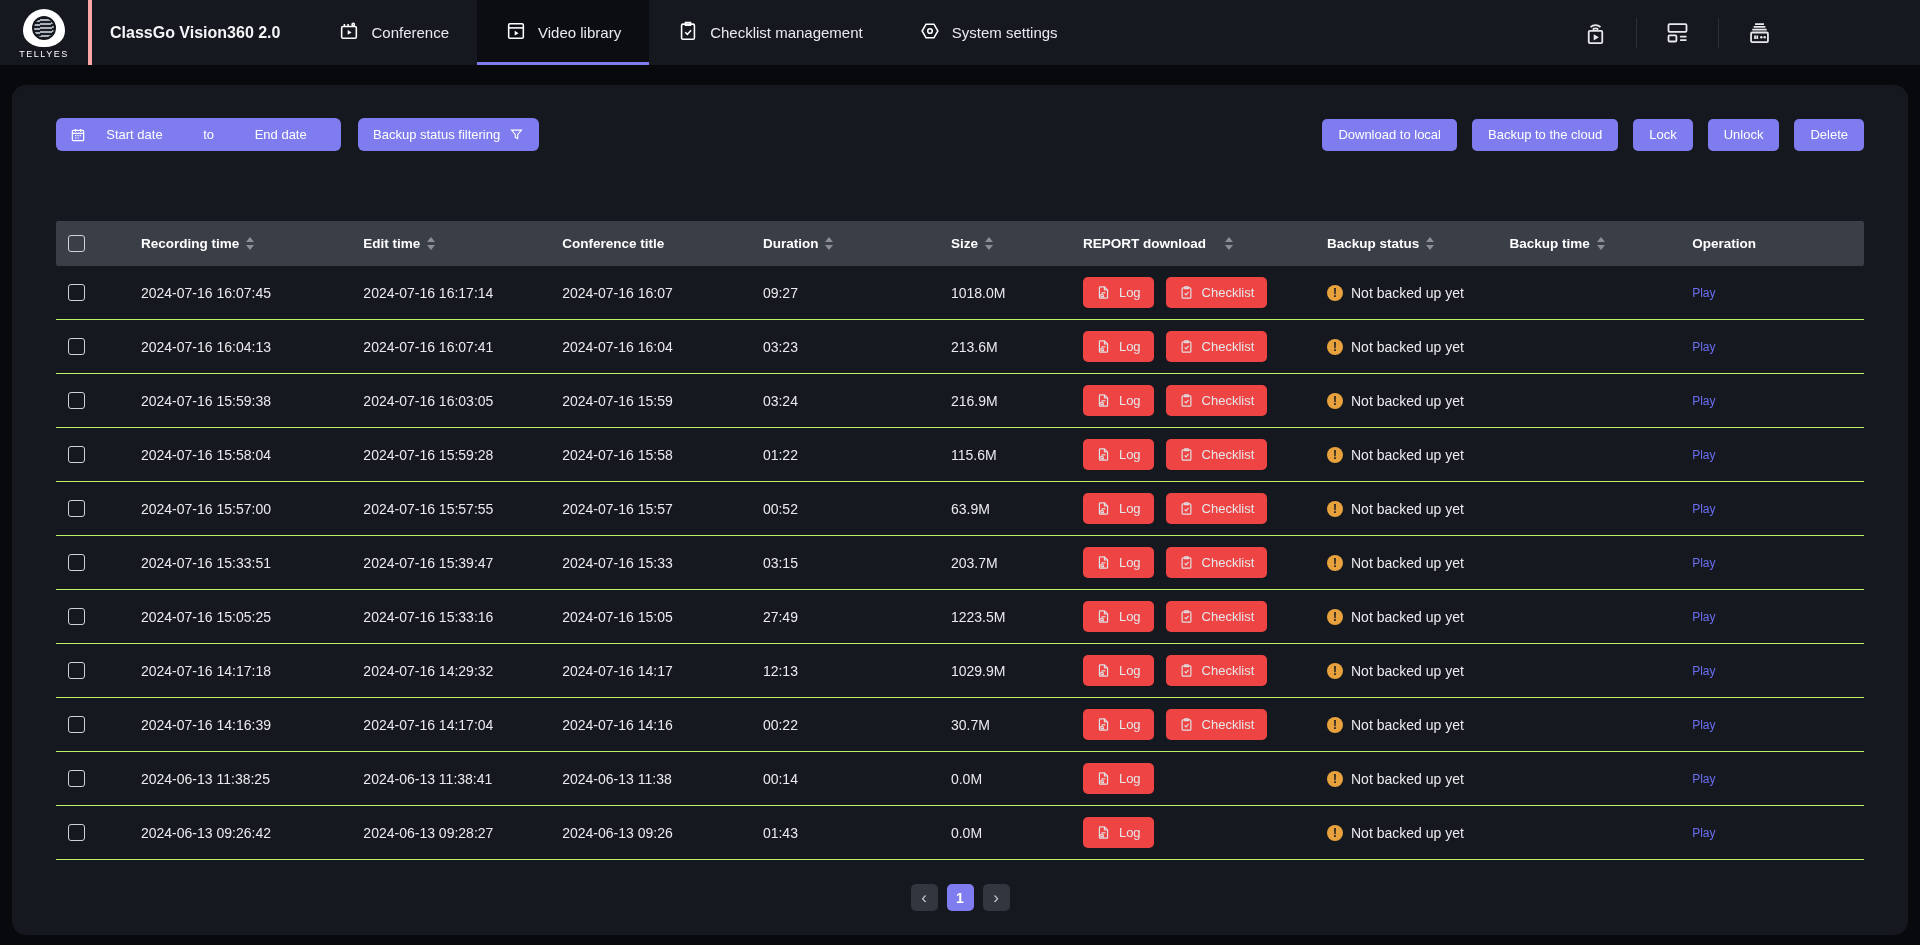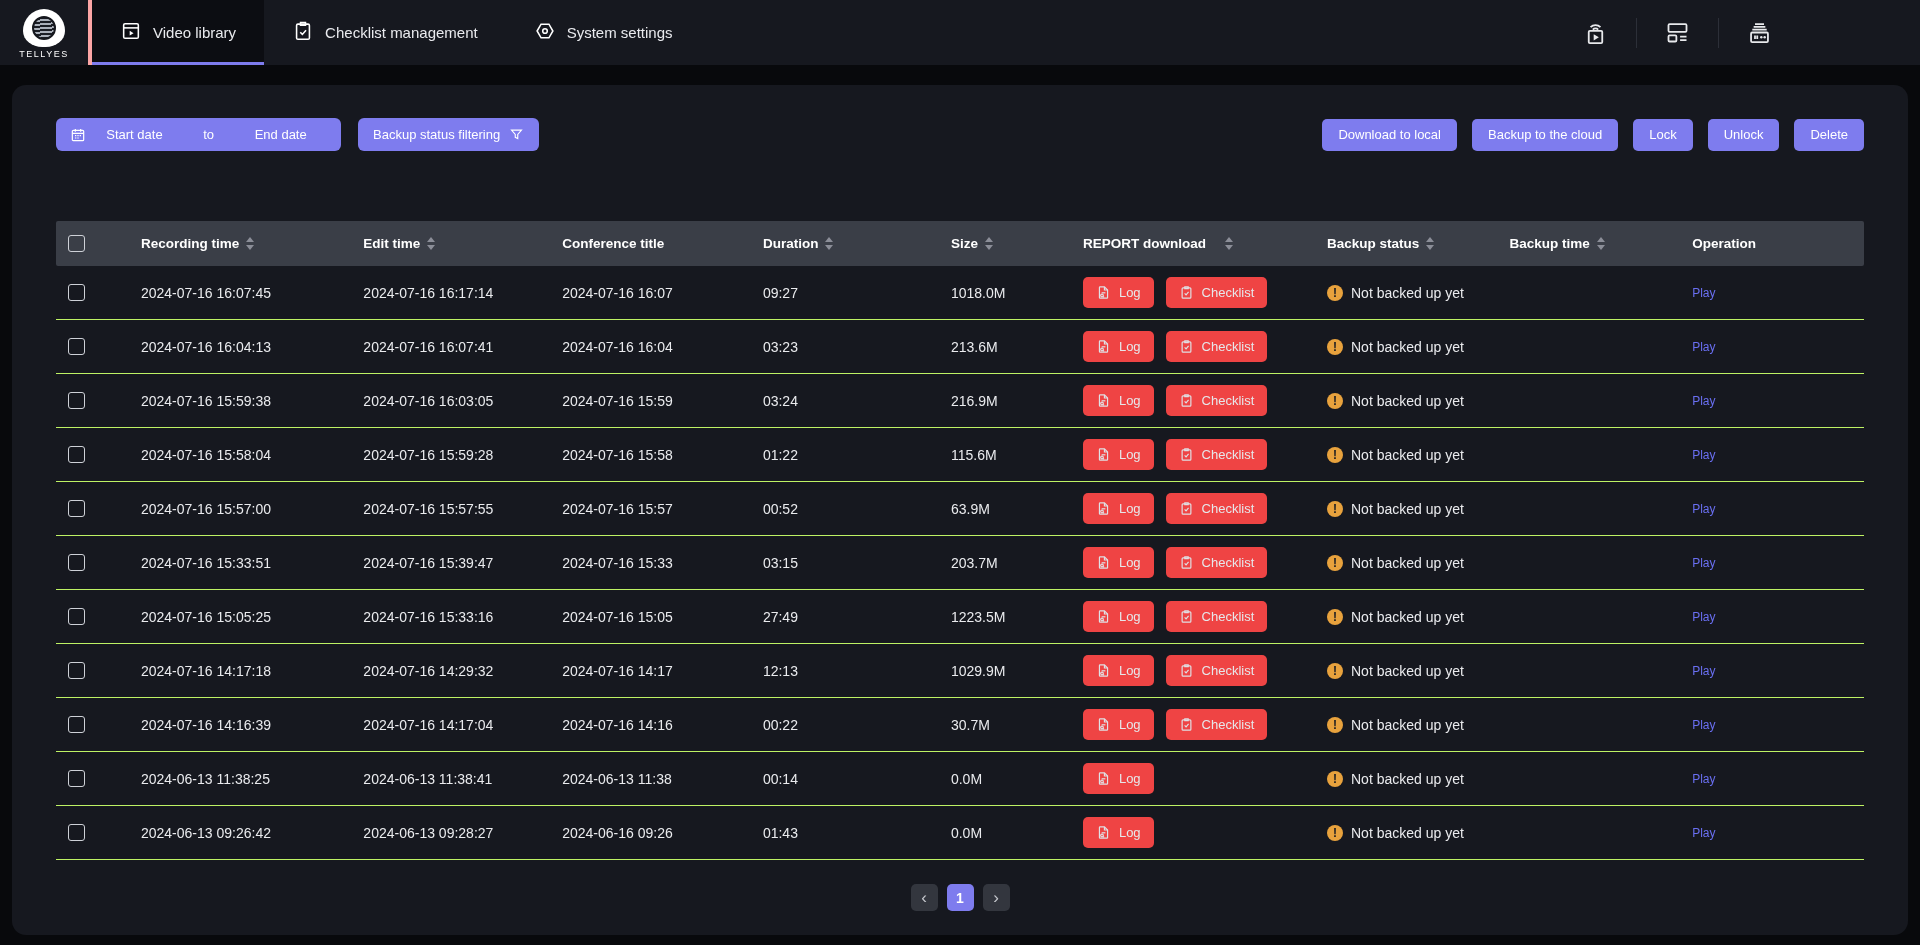--- a/index.html
+++ b/index.html
@@ -65,22 +65,34 @@
 </head>
 <body>
 
 <div class="topbar">
   <div class="brand">
     <div class="logo-egg">
       <div class="logo-globe"></div>
     </div>
     <div class="brand-name">TELLYES</div>
   </div>
+  <div class="app-title">ClassGo Vision360 2.0</div>
 
   <div class="tabs">
+    <div class="tab">
+      <span>
+        <svg width="22" height="22" viewBox="0 0 24 24" fill="none" stroke="#fff" stroke-width="1.7">
+          <rect x="4" y="7" width="16" height="13" rx="1.5"></rect>
+          <path d="M10.6 11l4.2 2.5-4.2 2.5z" fill="#fff" stroke="none"></path>
+          <path d="M7 4.3v2.2M11 4.3v2.2"></path>
+          <circle cx="16.6" cy="4.9" r="1.3"></circle>
+        </svg>
+      </span>
+      <span>Conference</span>
+    </div>
     <div class="tab active">
       <span>
         <svg width="22" height="22" viewBox="0 0 24 24" fill="none" stroke="#fff" stroke-width="1.7">
           <rect x="4" y="4" width="16" height="16" rx="1.5"></rect>
           <path d="M4 8.6h16"></path>
           <path d="M10.6 11.8l4.2 2.6-4.2 2.6z" fill="#fff" stroke="none"></path>
         </svg>
       </span>
       <span>Video library</span>
     </div>
@@ -751,21 +763,21 @@
           <div class="cell col0">
             <span class="checkbox"></span>
           </div>
           <div class="cell col1">
             <span>2024-06-13 09:26:42</span>
           </div>
           <div class="cell col2">
             <span>2024-06-13 09:28:27</span>
           </div>
           <div class="cell col3">
-            <span>2024-06-16 09:26</span>
+            <span>2024-06-13 09:26</span>
           </div>
           <div class="cell col4">
             <span>01:43</span>
           </div>
           <div class="cell col5">
             <span>0.0M</span>
           </div>
           <div class="cell col6">
             <button class="row-btn">
               <svg width="15" height="15" viewBox="0 0 24 24" fill="none" stroke="#dfe0e4" stroke-width="1.9">

